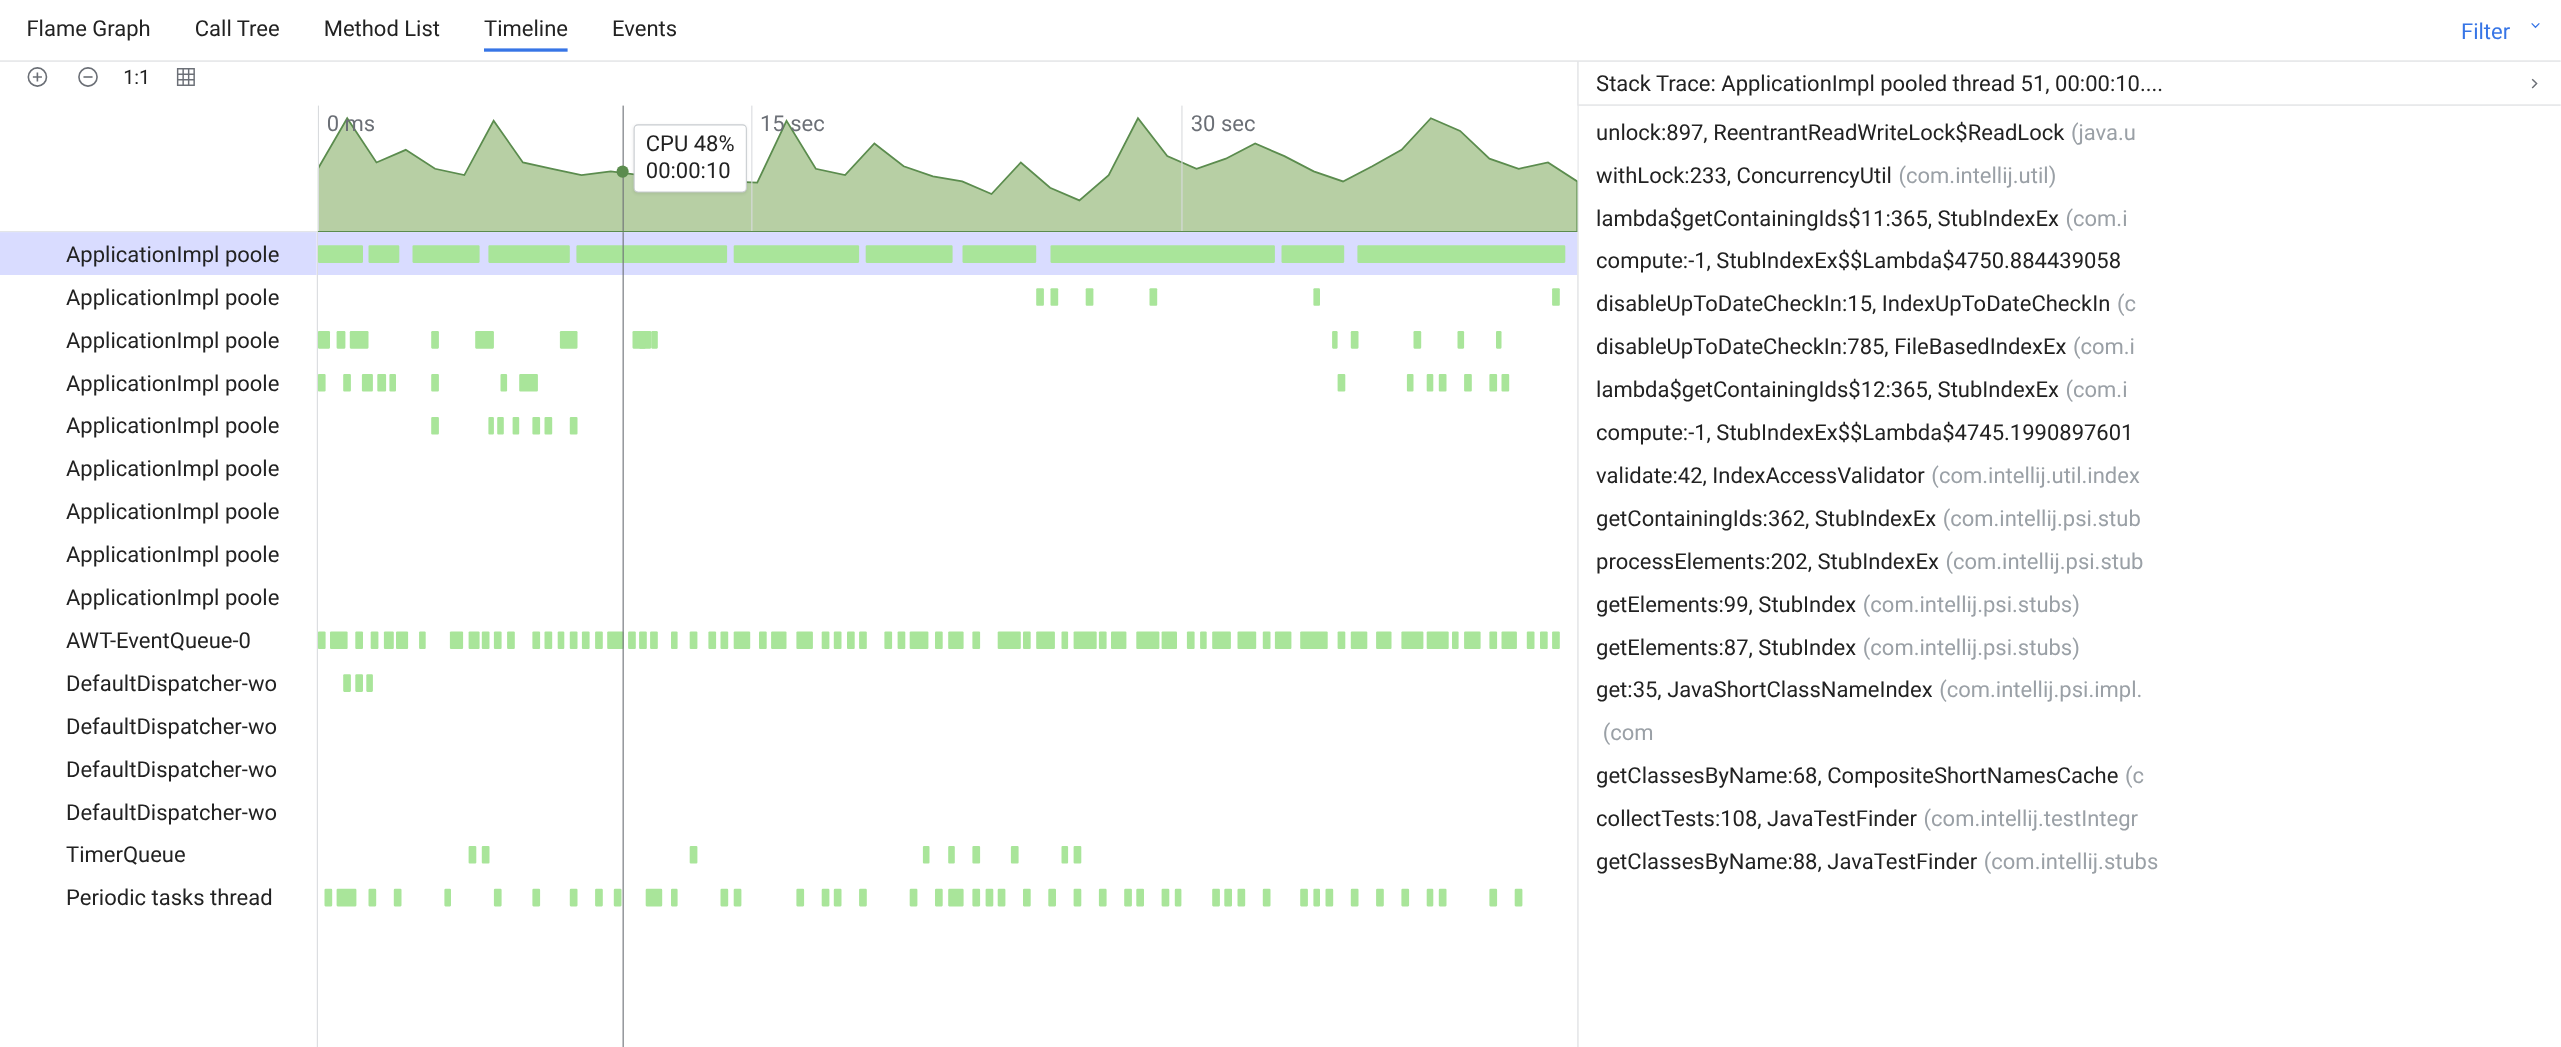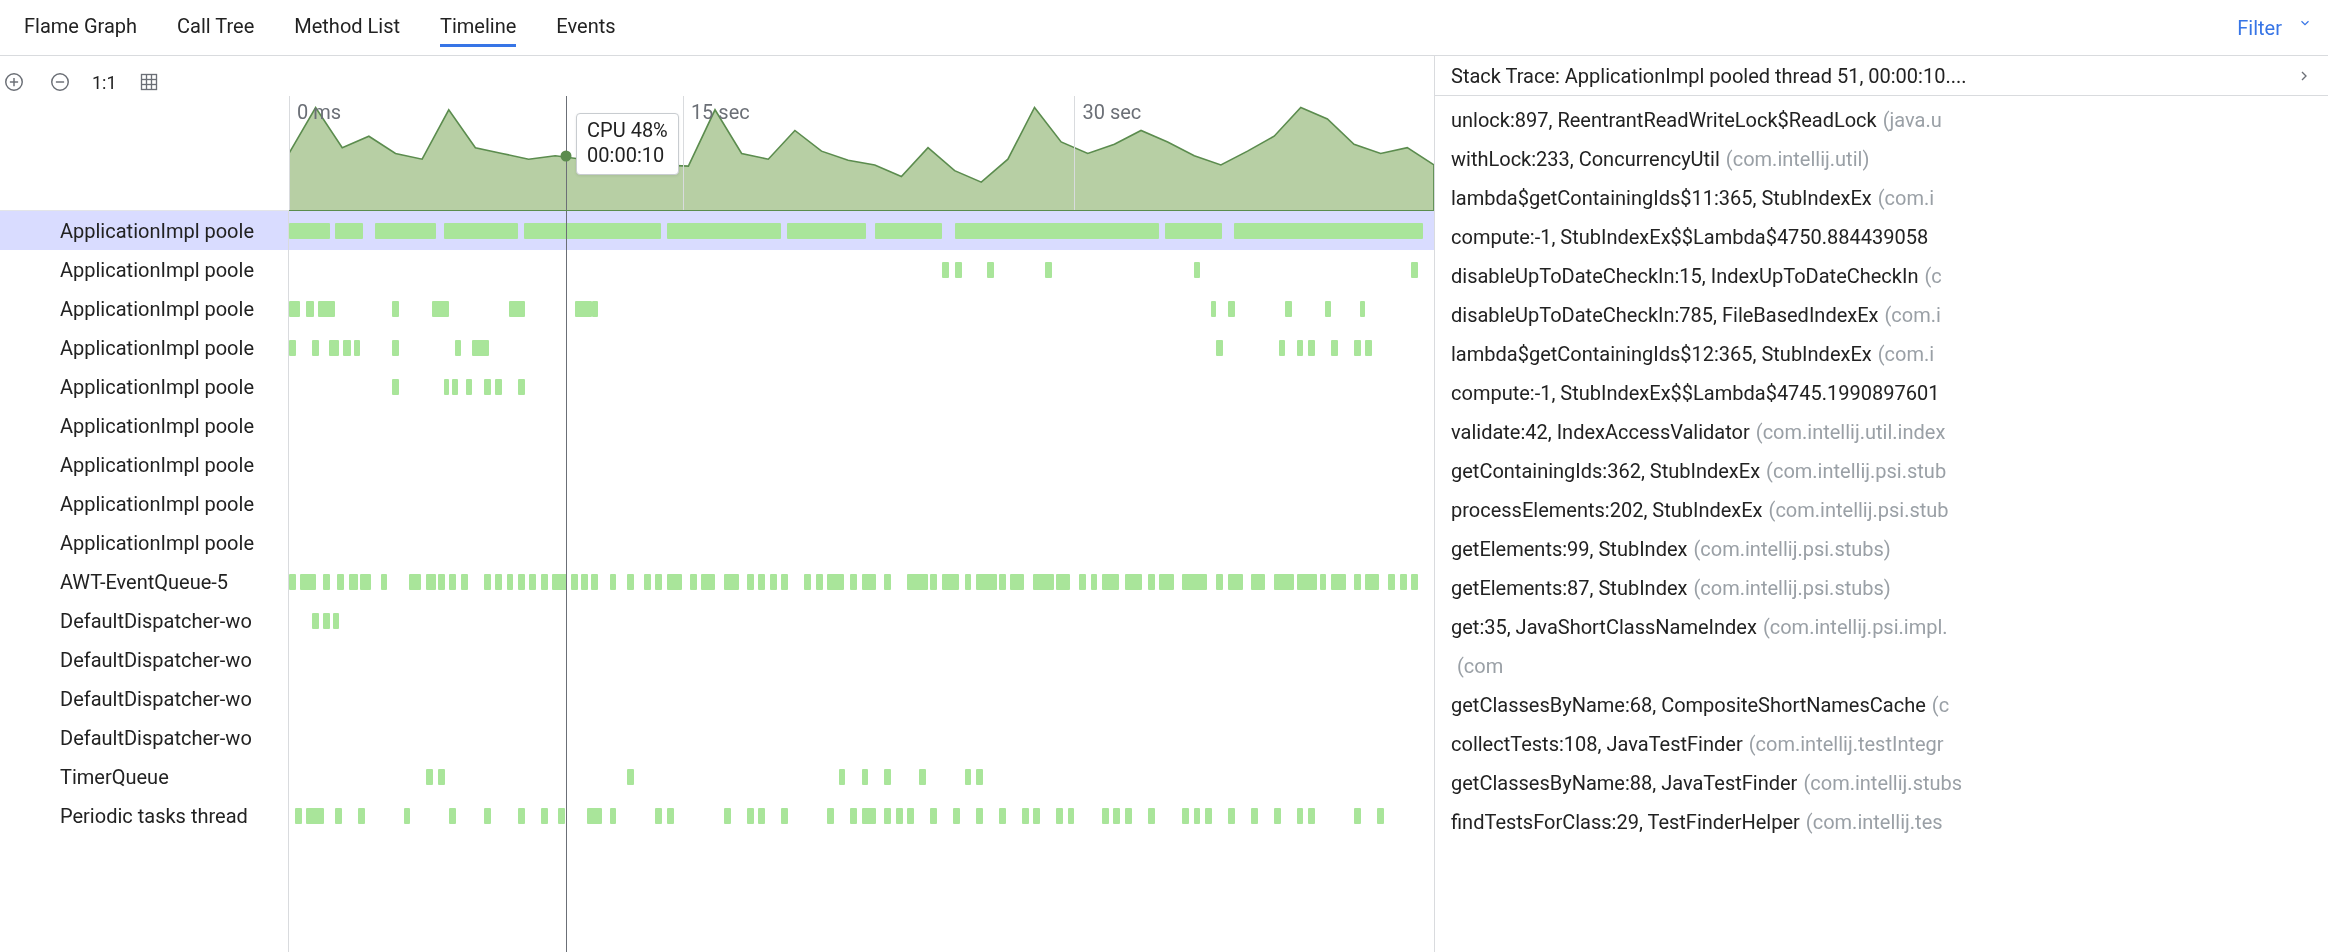--- a/index.html
+++ b/index.html
@@ -52,21 +52,22 @@
   }
   .left-panel {
     width: 1435px;
     display: flex;
     flex-direction: column;
     border-right: 1.5px solid #d9dbde;
   }
   .toolbar-row {
     height: 40px;
     display: flex;
-    align-items: flex-end;
+    align-items: flex-start;
+    padding-left: 20px;
     gap: 18px;
     border-bottom: none;
   }
   .tool-btn {
     width: 28px;
     height: 28px;
     display: flex;
     align-items: center;
     justify-content: center;
     cursor: pointer;
@@ -297,21 +298,21 @@
       <div class="thread-labels" id="thread-labels">
           <div class="thread-row selected">ApplicationImpl poole</div>
           <div class="thread-row">ApplicationImpl poole</div>
           <div class="thread-row">ApplicationImpl poole</div>
           <div class="thread-row">ApplicationImpl poole</div>
           <div class="thread-row">ApplicationImpl poole</div>
           <div class="thread-row">ApplicationImpl poole</div>
           <div class="thread-row">ApplicationImpl poole</div>
           <div class="thread-row">ApplicationImpl poole</div>
           <div class="thread-row">ApplicationImpl poole</div>
-          <div class="thread-row">AWT-EventQueue-5</div>
+          <div class="thread-row">AWT-EventQueue-0</div>
           <div class="thread-row">DefaultDispatcher-wo</div>
           <div class="thread-row">DefaultDispatcher-wo</div>
           <div class="thread-row">DefaultDispatcher-wo</div>
           <div class="thread-row">DefaultDispatcher-wo</div>
           <div class="thread-row">TimerQueue</div>
           <div class="thread-row">Periodic tasks thread</div>
         </div>
       <div class="thread-activity" id="thread-activity">
           <div class="global-cursor" style="left: 24.2%;"></div>
           <div class="activity-row selected-bg" style="top: 0px;"></div>
@@ -593,19 +594,15 @@
           <span class="pkg">(c</span>
         </div>
         <div class="stack-item">
           <span>collectTests:108, JavaTestFinder</span>
           <span class="pkg">(com.intellij.testIntegr</span>
         </div>
         <div class="stack-item">
           <span>getClassesByName:88, JavaTestFinder</span>
           <span class="pkg">(com.intellij.stubs</span>
         </div>
-        <div class="stack-item">
-          <span>findTestsForClass:29, TestFinderHelper</span>
-          <span class="pkg">(com.intellij.tes</span>
-        </div>
       </div>
   </div>
 </div>
 
 </body></html>

